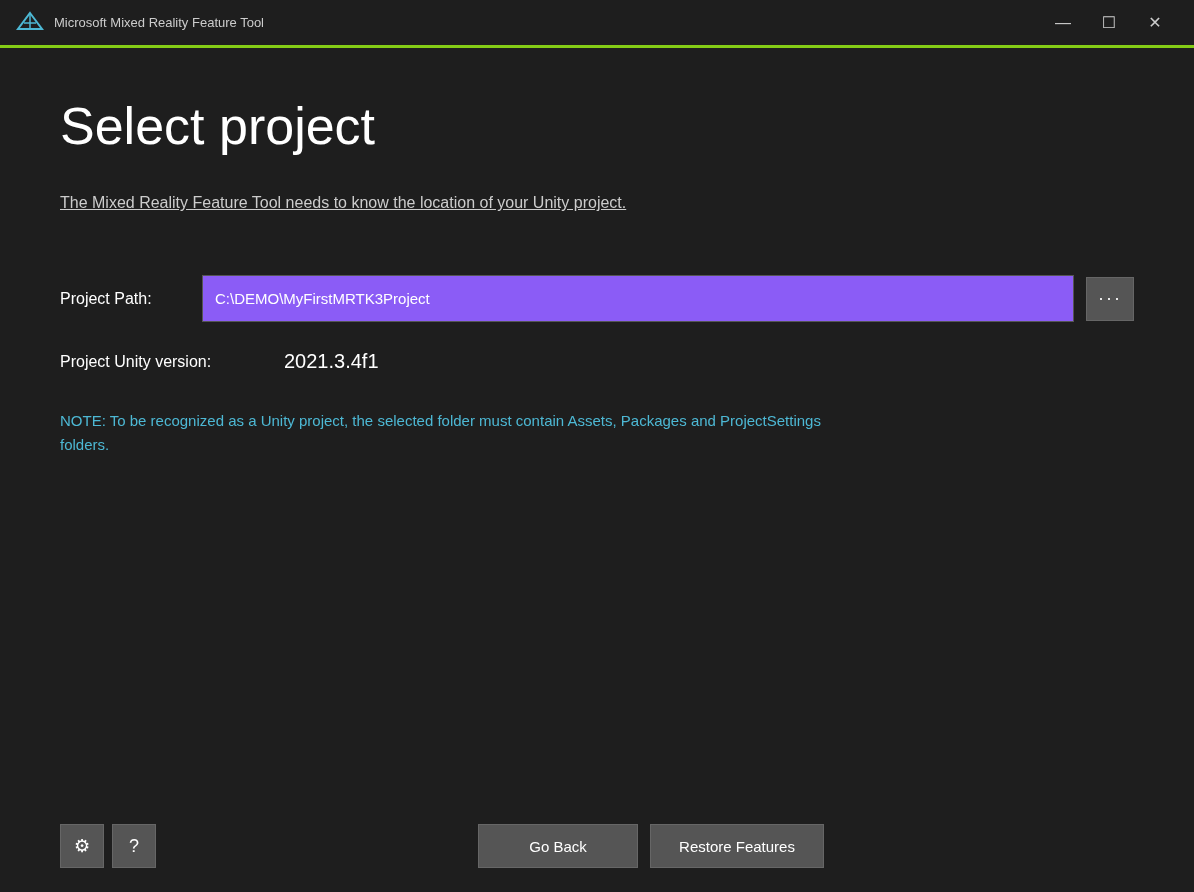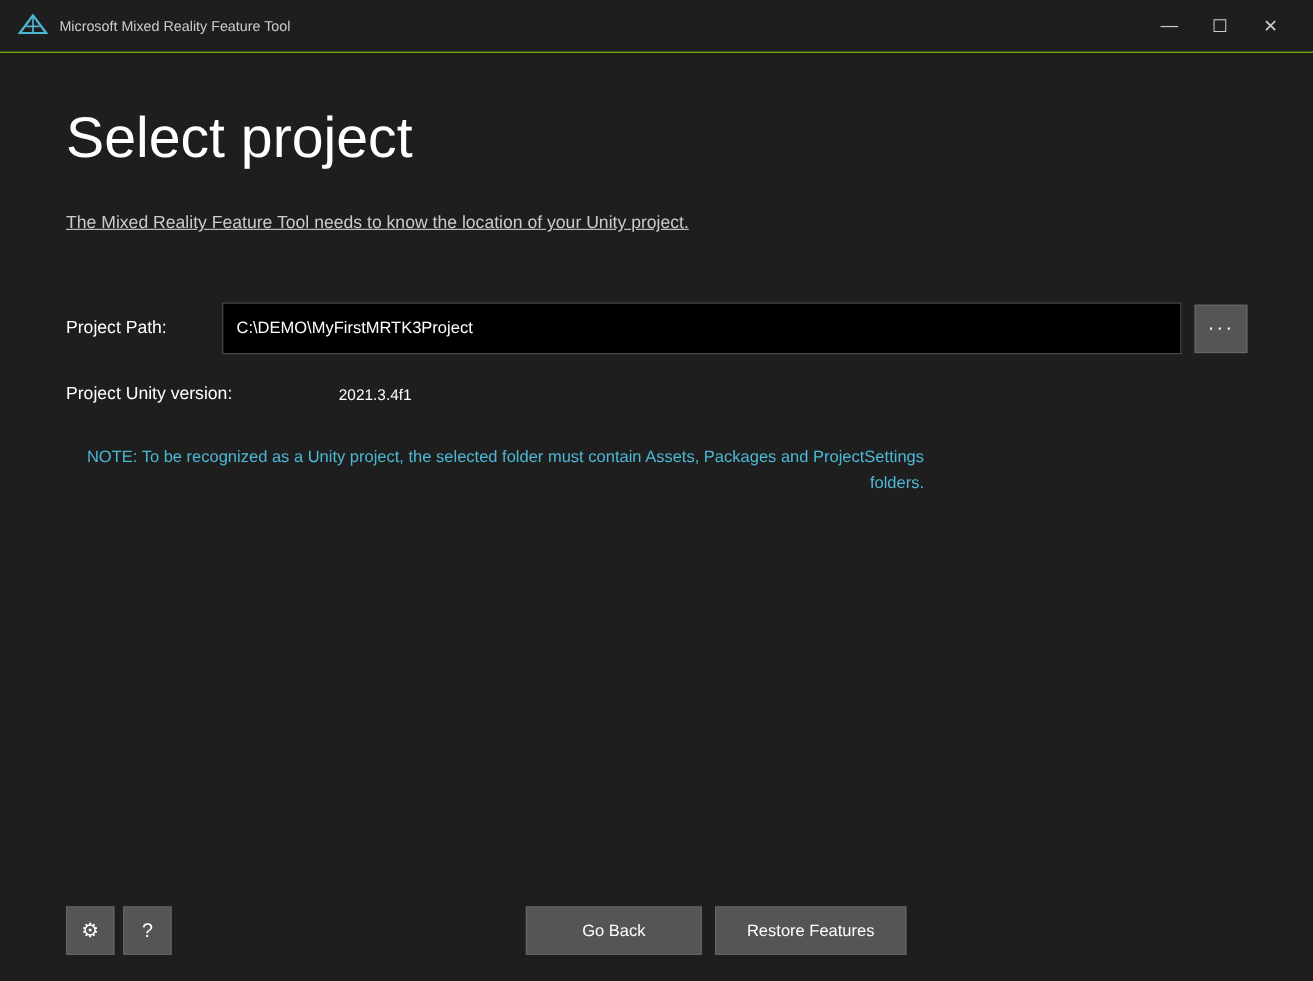--- a/index.html
+++ b/index.html
@@ -20,21 +20,21 @@
     }
 
     
     .title-bar {
       display: flex;
       align-items: center;
       height: 48px;
       background-color: #1e1e1e;
       padding: 0 16px;
       flex-shrink: 0;
-      border-bottom: 1px solid #84cc16;
+      border-bottom: 3px solid #84cc16;
     }
 
     .title-bar-icon {
       width: 28px;
       height: 28px;
       margin-right: 10px;
       flex-shrink: 0;
     }
 
     .title-bar-title {
@@ -95,21 +95,21 @@
 
     .form-label {
       font-size: 16px;
       color: #ffffff;
       white-space: nowrap;
       min-width: 130px;
     }
 
     .path-input {
       flex: 1;
-      background-color: #000000;
+      background-color: #8b5cf6;
       border: 1px solid #555;
       color: #ffffff;
       font-size: 15px;
       padding: 8px 12px;
       height: 47px;
       outline: none;
     }
 
     .browse-btn {
       width: 48px;
@@ -123,40 +123,39 @@
       align-items: center;
       justify-content: center;
       letter-spacing: 2px;
       flex-shrink: 0;
     }
 
     .version-row {
       display: flex;
       align-items: center;
       margin-bottom: 36px;
-      gap: 28px;
+      gap: 4px;
     }
 
     .version-label {
       font-size: 16px;
       color: #ffffff;
       min-width: 220px;
     }
 
     .version-value {
-      font-size: 14px;
+      font-size: 20px;
       color: #ffffff;
     }
 
     .note-text {
       font-size: 15px;
       color: #4db8d4;
       line-height: 1.6;
       max-width: 780px;
-      text-align: right;
     }
 
     .spacer {
       flex: 1;
     }
 
     
     .footer {
       display: flex;
       align-items: center;

